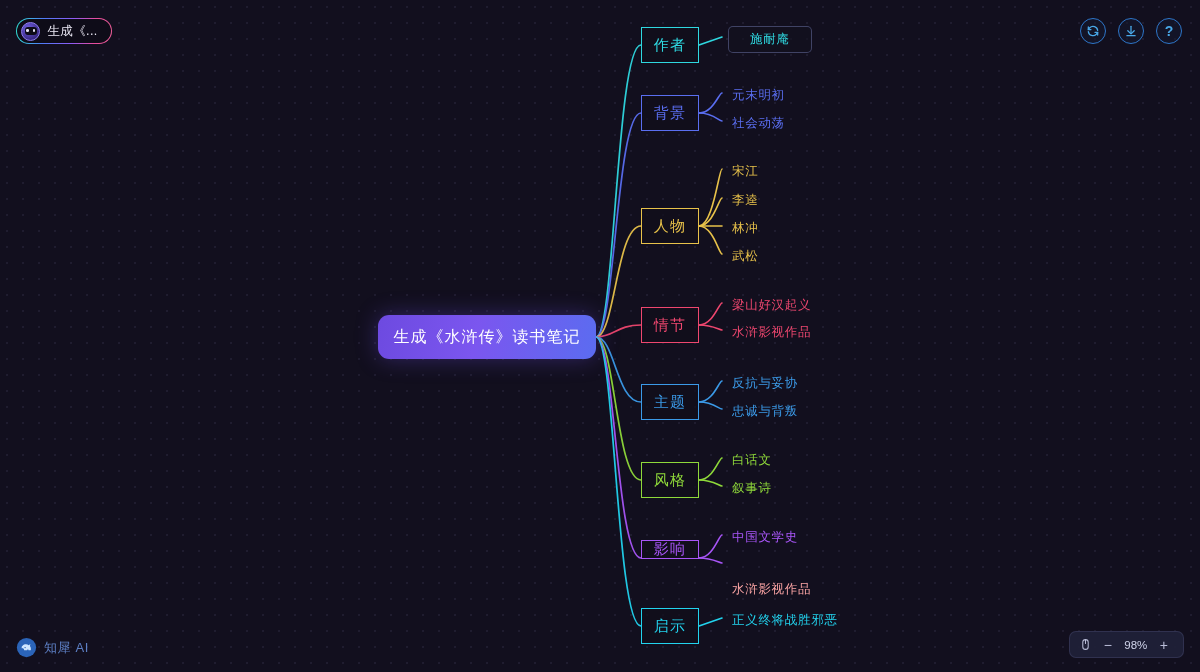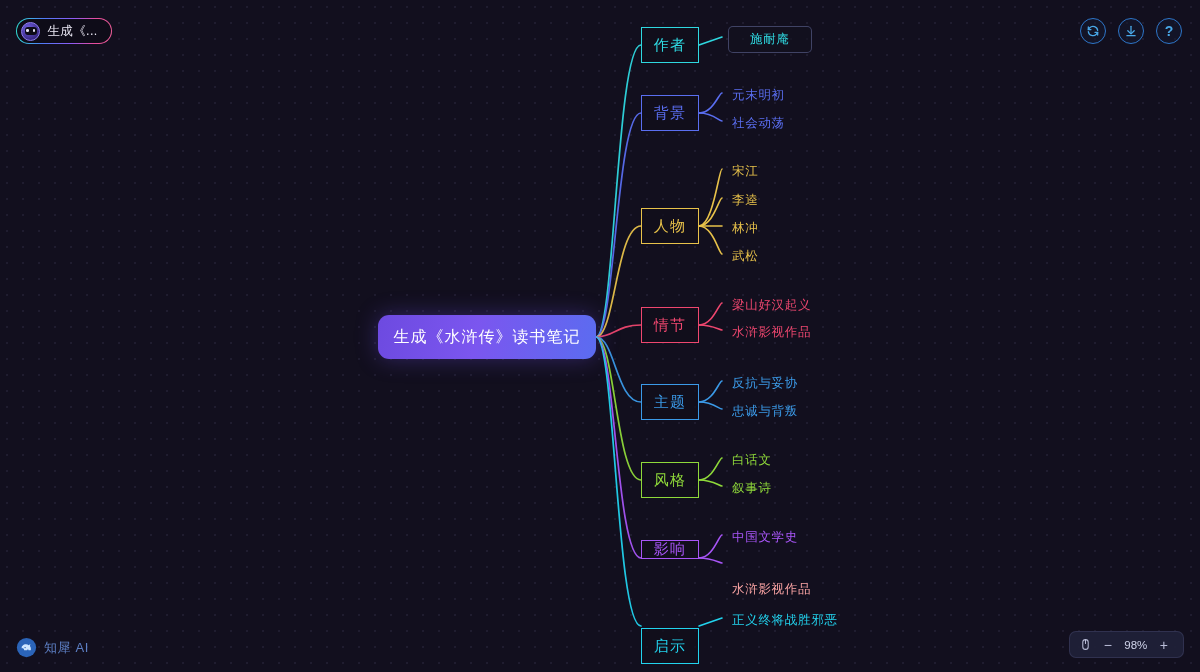--- a/index.html
+++ b/index.html
@@ -242,21 +242,21 @@
     </div>
     <div class="node branch-node" style="left: 641px; top: 540px; width: 58px; height: 19px; border-color: rgb(168, 85, 247); color: rgb(168, 85, 247);">
       <span>影响</span>
     </div>
     <div class="node leaf-node" style="left: 728px; top: 527px; color: rgb(168, 85, 247);">
       <span>中国文学史</span>
     </div>
     <div class="node leaf-node" style="left: 728px; top: 579px; color: #fca5a5; font-family: Liberation Serif, serif;">
       <span>水浒影视作品</span>
     </div>
-    <div class="node branch-node" style="left: 641px; top: 608px; width: 58px; height: 36px; border-color: rgb(34, 211, 238); color: rgb(34, 211, 238); margin-top: 20px;">
+    <div class="node branch-node" style="left: 641px; top: 608px; width: 58px; height: 36px; border-color: rgb(34, 211, 238); color: rgb(34, 211, 238);">
       <span>启示</span>
     </div>
     <div class="node leaf-node" style="left: 728px; top: 610px; color: rgb(34, 211, 238);">
       <span>正义终将战胜邪恶</span>
     </div>
   </div>
 
 <div id="brand">
   <svg width="21" height="21" viewBox="0 0 24 24">
     <circle cx="12" cy="12" r="11" fill="#2b64b8"></circle>

